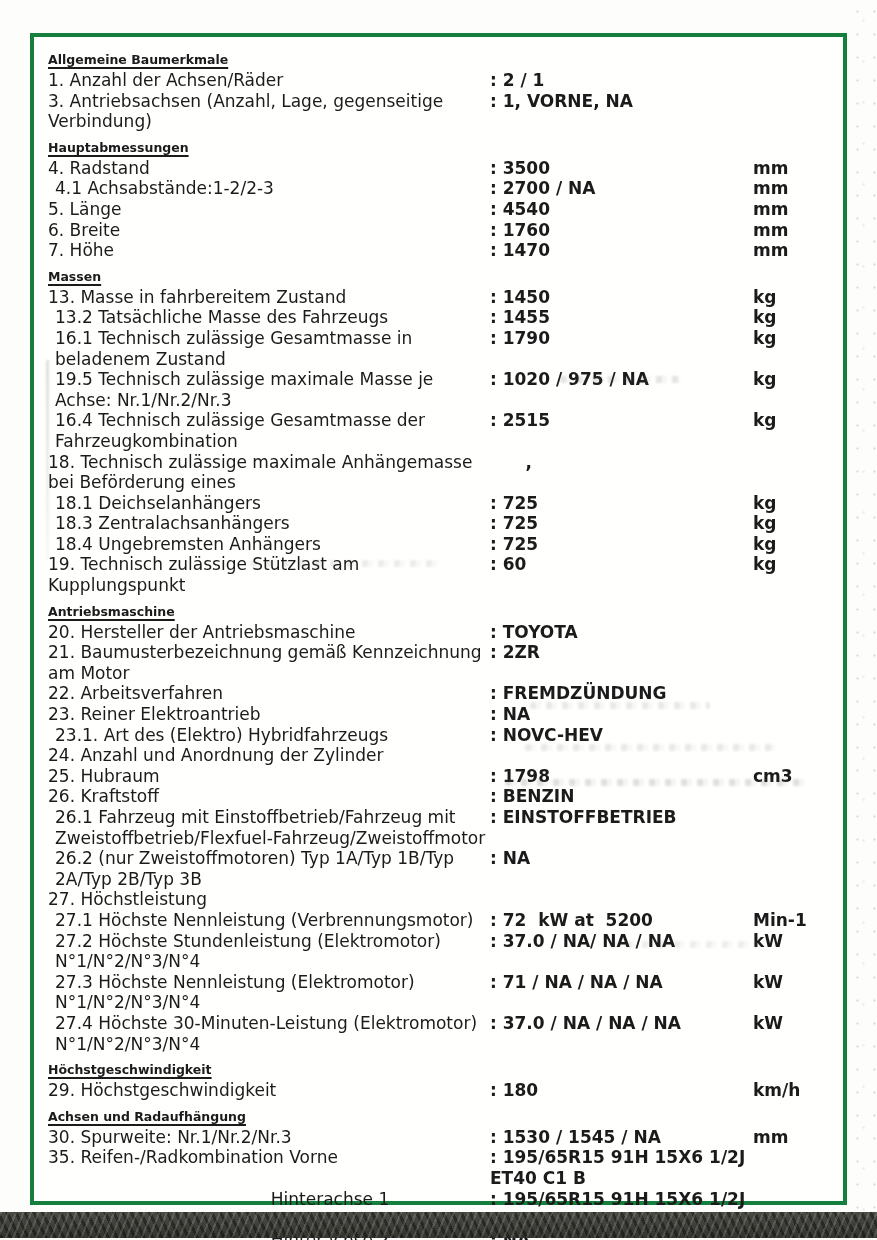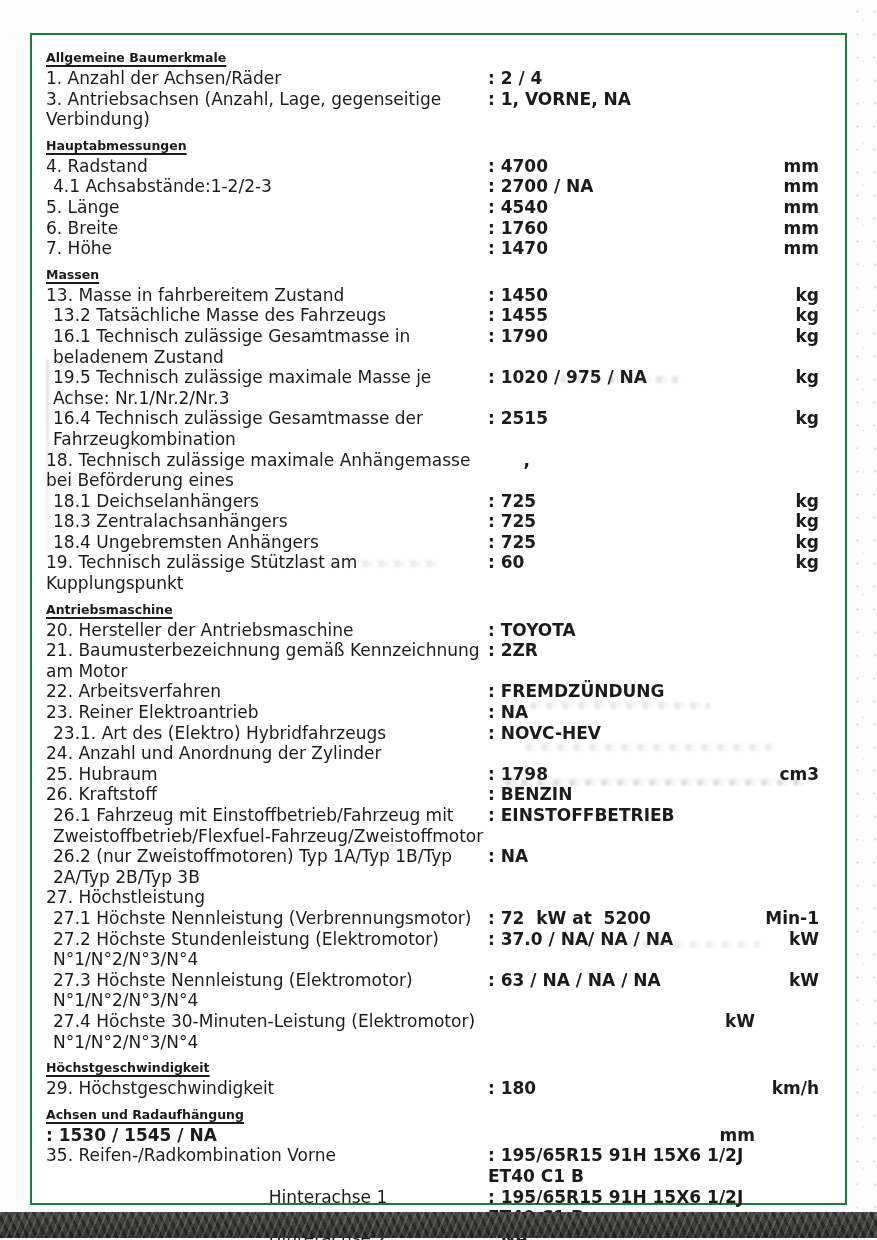--- a/index.html
+++ b/index.html
@@ -4,34 +4,34 @@
 <style>
   html,body{margin:0;padding:0;}
   body{
     width:877px;height:1240px;position:relative;overflow:hidden;
     background:#fdfdfc;
     font-family:"DejaVu Sans","Liberation Sans",sans-serif;
     color:#1b1b1b;
   }
   .doc-frame{
     position:absolute;left:30px;top:33px;width:817px;height:1172px;
-    border:2px solid #15803d;box-sizing:border-box;
+    border:4px solid #15803d;box-sizing:border-box;
     background:#fffffe;
     padding:7px 26px 0 14px;
   }
   .row{
     display:grid;
     grid-template-columns:442px 1fr 64px;
     align-items:start;
     line-height:20.6px;
     font-size:17px;
   }
   .row .label{white-space:pre-wrap;}
   .row .value{font-weight:bold;white-space:pre-wrap;}
-  .row .unit{font-weight:bold;text-align:right;}
+  .row .unit{font-weight:bold;text-align:left;}
   .row.indent-1 .label{padding-left:7px;}
   .row.indent-deep .label{padding-left:122px;text-align:center;}
   .section{
     margin-top:4px;
     line-height:21px;
   }
   .section .section-title{
     font-size:12.5px;font-weight:bold;
     text-decoration:underline;
     text-decoration-thickness:2px;
@@ -75,37 +75,37 @@
 
 <div class="scan-page">
   <div class="doc-frame">
     <div id="rows">
   <div class="section">
     <span class="section-title">Allgemeine Baumerkmale</span>
   </div>
 
   <div class="row">
     <span class="label">1. Anzahl der Achsen/Räder</span>
-    <span class="value">: 2 / 4</span>
+    <span class="value">: 2 / 1</span>
     <span class="unit"></span>
   </div>
 
   <div class="row">
     <span class="label">3. Antriebsachsen (Anzahl, Lage, gegenseitige Verbindung)</span>
     <span class="value">: 1, VORNE, NA</span>
     <span class="unit"></span>
   </div>
 
   <div class="section">
     <span class="section-title">Hauptabmessungen</span>
   </div>
 
   <div class="row">
     <span class="label">4. Radstand</span>
-    <span class="value">: 4700</span>
+    <span class="value">: 3500</span>
     <span class="unit">mm</span>
   </div>
 
   <div class="row indent-1">
     <span class="label">4.1 Achsabstände:1-2/2-3</span>
     <span class="value">: 2700 / NA</span>
     <span class="unit">mm</span>
   </div>
 
   <div class="row">
@@ -267,44 +267,46 @@
   </div>
 
   <div class="row indent-1">
     <span class="label">27.2 Höchste Stundenleistung (Elektromotor) N°1/N°2/N°3/N°4</span>
     <span class="value">: 37.0 / NA/ NA / NA</span>
     <span class="unit">kW</span>
   </div>
 
   <div class="row indent-1">
     <span class="label">27.3 Höchste Nennleistung (Elektromotor) N°1/N°2/N°3/N°4</span>
-    <span class="value">: 63 / NA / NA / NA</span>
+    <span class="value">: 71 / NA / NA / NA</span>
     <span class="unit">kW</span>
   </div>
 
   <div class="row indent-1">
     <span class="label">27.4 Höchste 30-Minuten-Leistung (Elektromotor) N°1/N°2/N°3/N°4</span>
+    <span class="value">: 37.0 / NA / NA / NA</span>
     <span class="unit">kW</span>
   </div>
 
   <div class="section">
     <span class="section-title">Höchstgeschwindigkeit</span>
   </div>
 
   <div class="row">
     <span class="label">29. Höchstgeschwindigkeit</span>
     <span class="value">: 180</span>
     <span class="unit">km/h</span>
   </div>
 
   <div class="section">
     <span class="section-title">Achsen und Radaufhängung</span>
   </div>
 
   <div class="row">
+    <span class="label">30. Spurweite: Nr.1/Nr.2/Nr.3</span>
     <span class="value">: 1530 / 1545 / NA</span>
     <span class="unit">mm</span>
   </div>
 
   <div class="row">
     <span class="label">35. Reifen-/Radkombination Vorne</span>
     <span class="value">: 195/65R15 91H 15X6 1/2J ET40 C1 B</span>
     <span class="unit"></span>
   </div>
 

